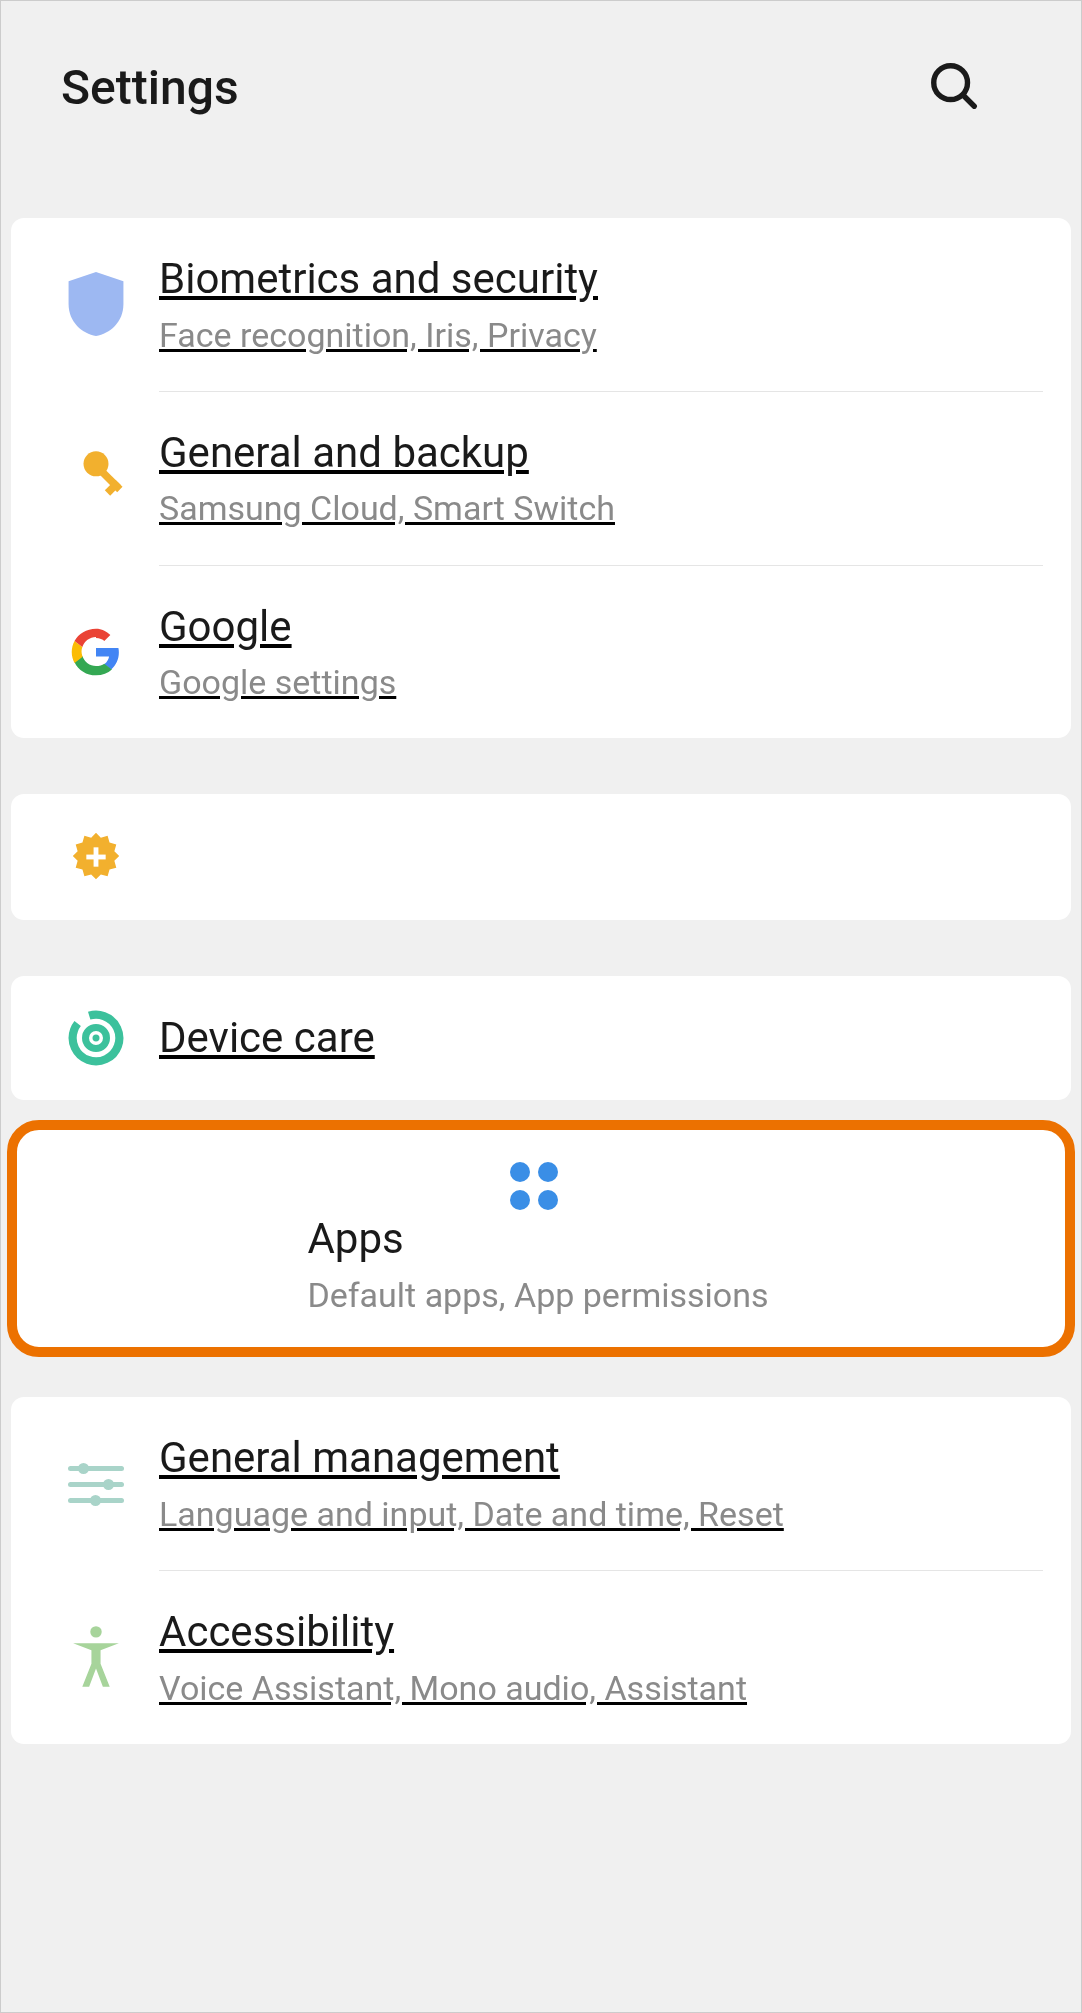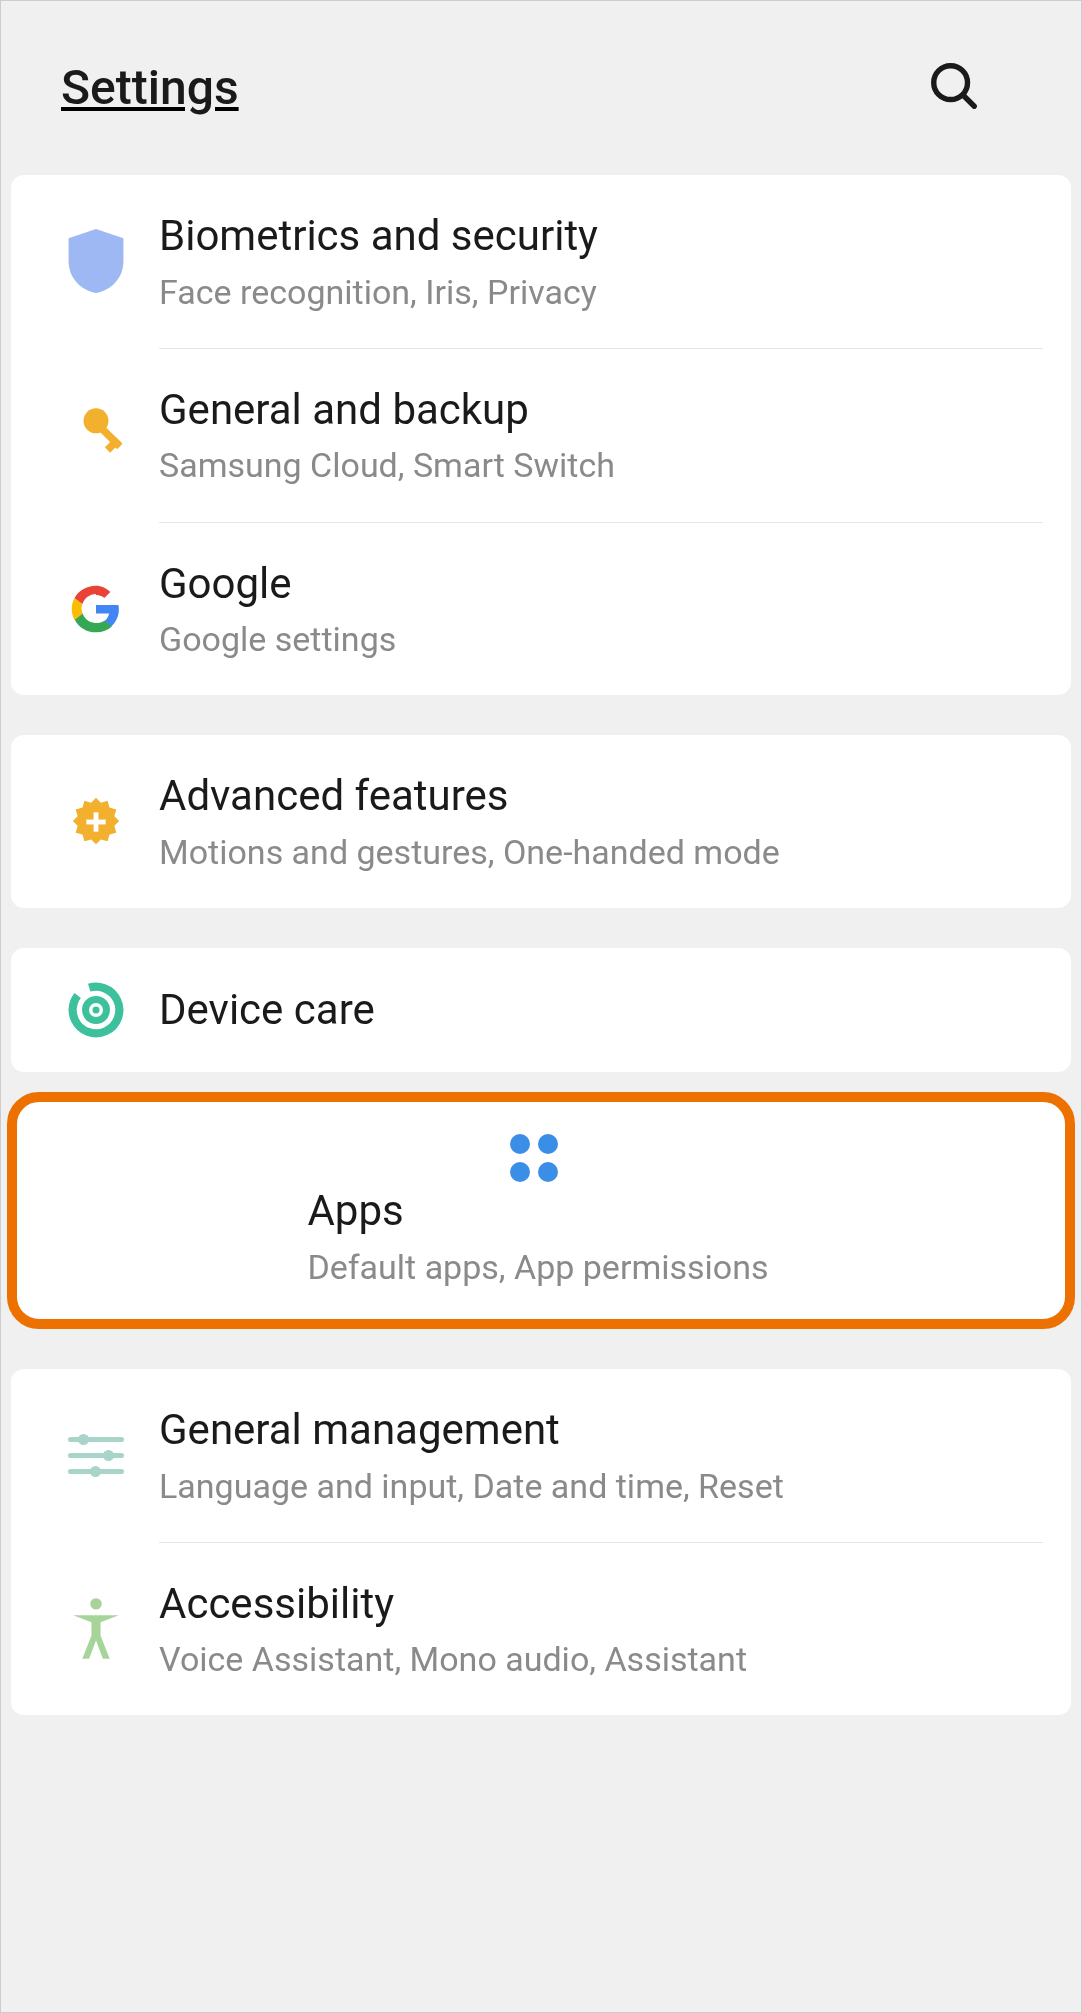--- a/index.html
+++ b/index.html
@@ -8,40 +8,40 @@
     background: #f0f0f0;
     width: 1082px;
     height: 2013px;
     overflow: hidden;
     border: 1px solid #ccc;
   }
   .header {
     display: flex;
     align-items: center;
     justify-content: space-between;
-    padding: 48px 60px 49px 60px;
-    text-decoration: underline;
+    padding: 48px 60px 92px 60px;
   }
   .header-title {
     font-size: 48px;
     font-weight: 500;
     color: #1a1a1a;
   }
   .search-btn {
     background: none;
     border: none;
     cursor: pointer;
     padding: 10px;
     margin-right: 30px;
   }
   .card {
     background: #ffffff;
     border-radius: 13px;
-    margin: 0 10px 40px 10px;
+    margin: 0 10px 56px 10px;
     overflow: hidden;
+    text-decoration: underline;
   }
   .item {
     display: flex;
     align-items: center;
     padding: 34px 40px 34px 30px;
     cursor: pointer;
   }
   .icon-wrap {
     width: 110px;
     display: flex;
@@ -159,24 +159,20 @@
 
 <div class="card">
   <div class="item">
     <div class="icon-wrap">
       <svg width="58" height="58" viewBox="0 0 24 24">
         <path fill="#f2b02e" d="M12 2l2 2 2.8-.8.8 2.8 2.8.8-.8 2.8 2 2-2 2 .8 2.8-2.8.8-.8 2.8-2.8-.8-2 2-2-2-2.8.8-.8-2.8-2.8-.8.8-2.8-2-2 2-2-.8-2.8 2.8-.8.8-2.8 2.8.8z"></path>
         <rect x="11" y="8" width="2" height="8" fill="#fff"></rect>
           <rect x="8" y="11" width="8" height="2" fill="#fff"></rect>
       </svg>
     </div>
-    <div class="item-text">
-      <div class="item-title">Advanced features</div>
-      <div class="item-subtitle">Motions and gestures, One-handed mode</div>
-    </div>
   </div>
 </div>
 
 <div class="card" style="margin-bottom:20px;">
   <div class="item">
     <div class="icon-wrap">
       <svg width="56" height="56" viewBox="0 0 24 24">
         <circle cx="12" cy="12" r="10" fill="none" stroke="#3cc19c" stroke-width="3.5" stroke-dasharray="50 6" transform="rotate(-70 12 12)"></circle>
         <circle cx="12" cy="12" r="4.5" fill="none" stroke="#3cc19c" stroke-width="3"></circle>
         <circle cx="12" cy="12" r="1.5" fill="#3cc19c"></circle>

